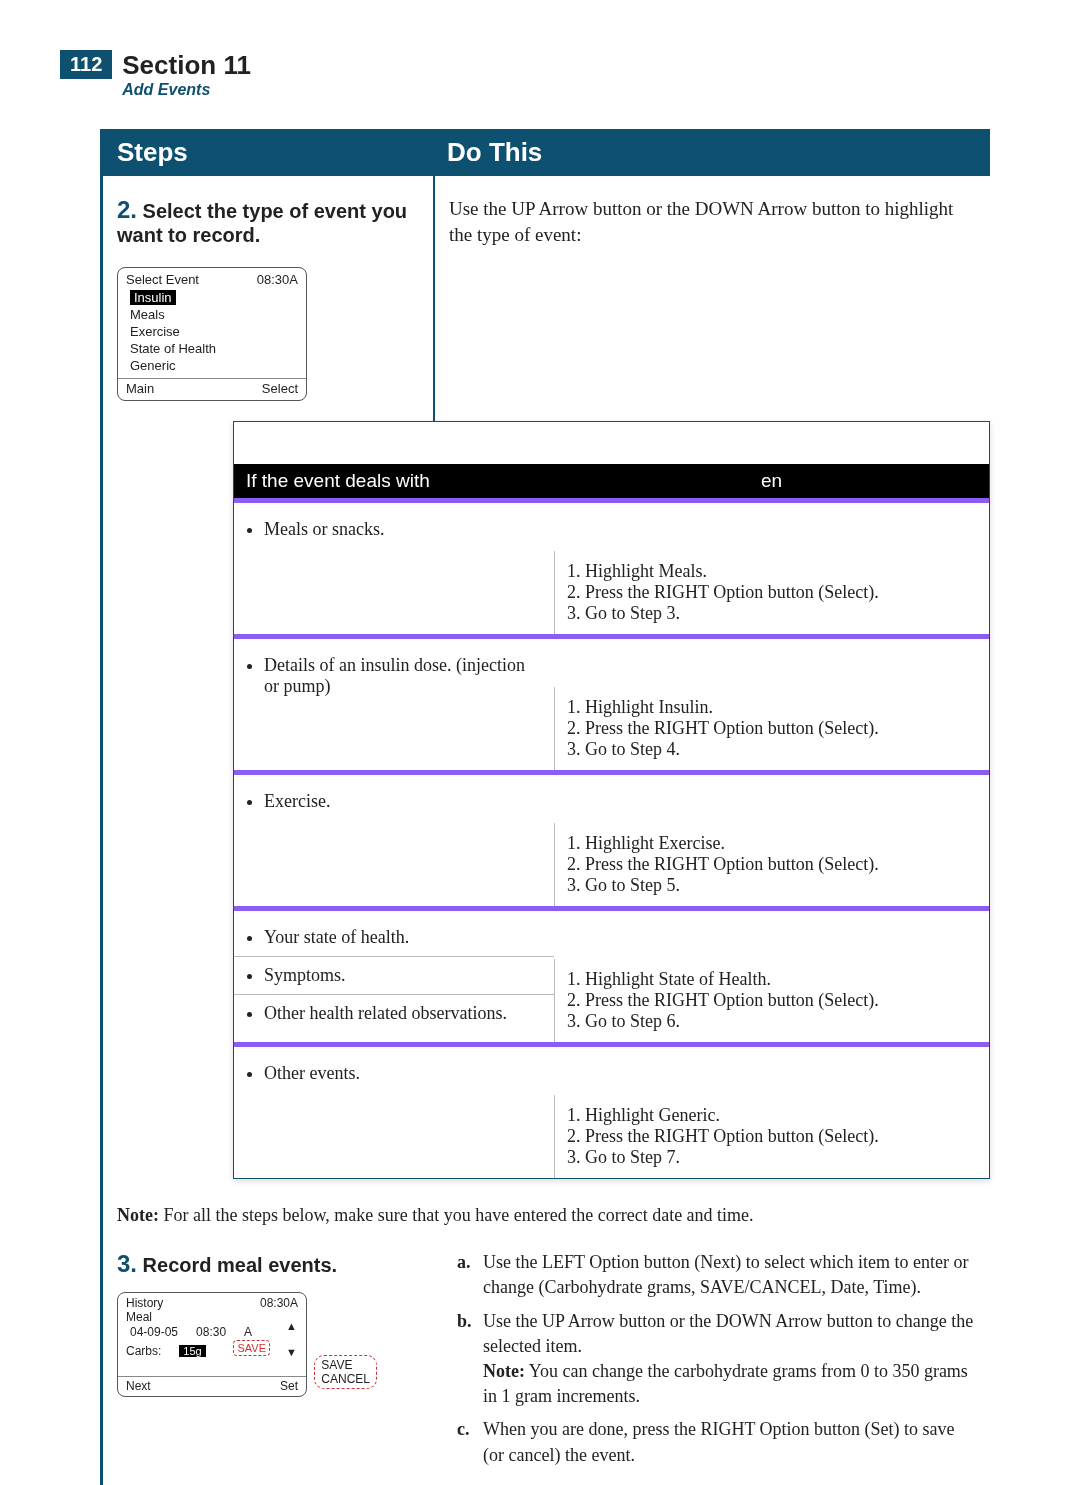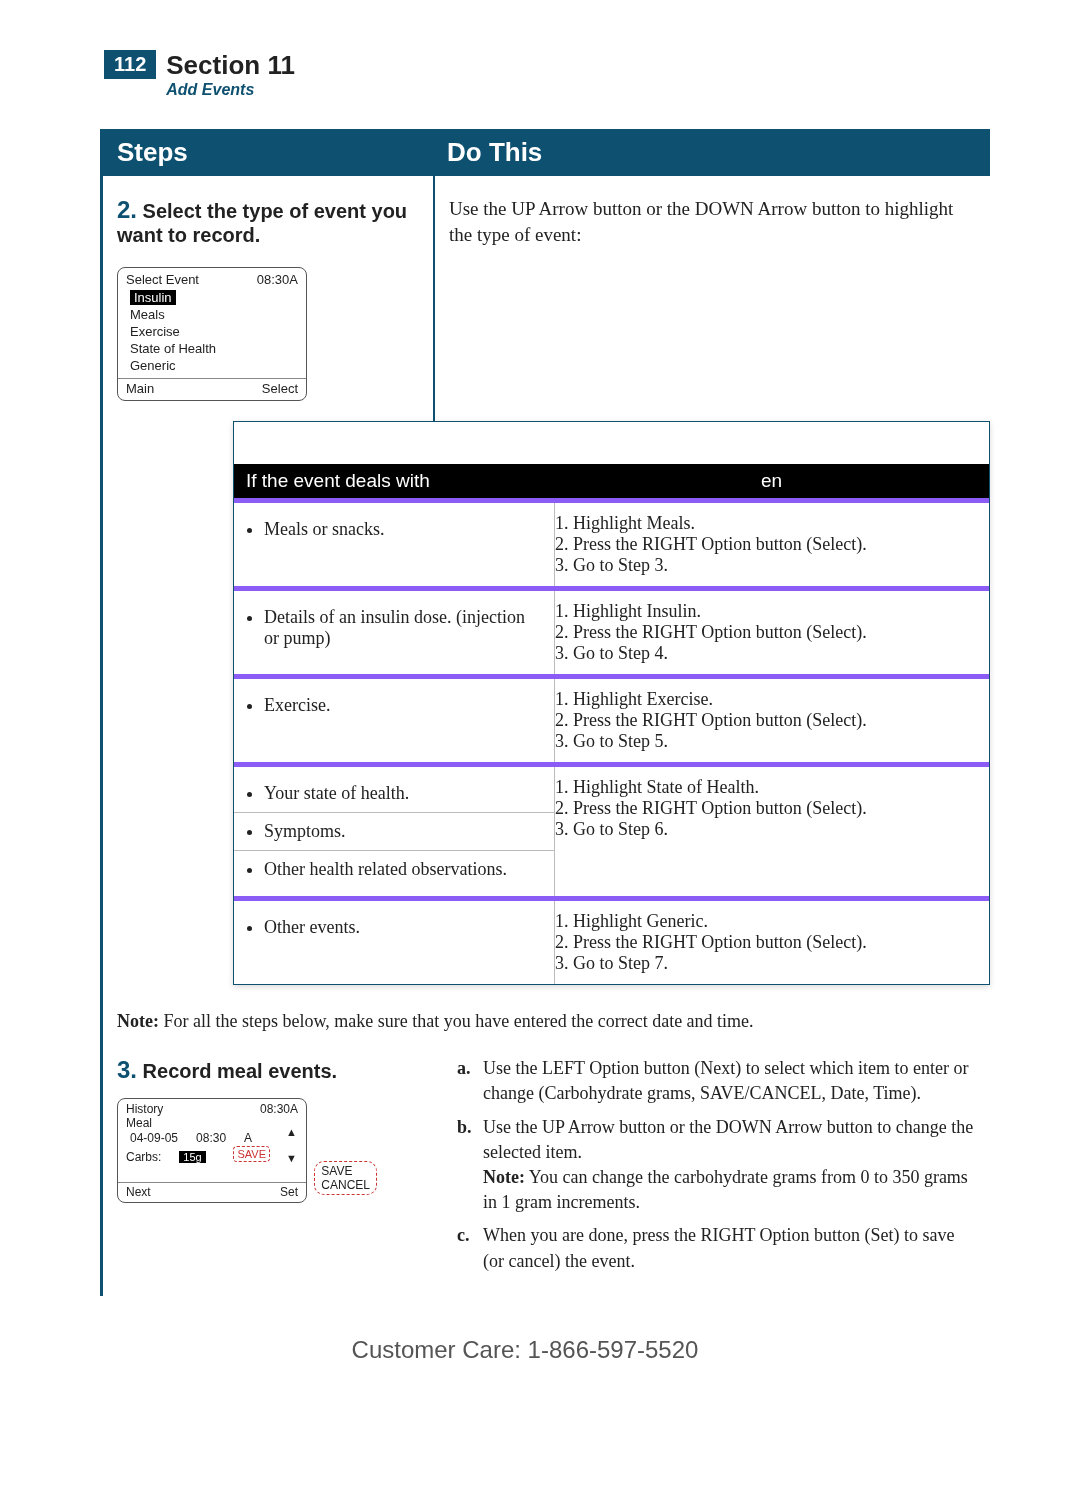--- a/index.html
+++ b/index.html
@@ -19,21 +19,20 @@
     margin-bottom: 30px;
     font-family: "Segoe UI", Arial, sans-serif;
   }
   .page-num {
     background: #0d5070;
     color: #fff;
     font-weight: 700;
     padding: 3px 10px;
     font-size: 20px;
     margin-right: 10px;
-    margin-left: 44px;
   }
   .header-text .section { font-weight: 700; font-size: 26px; color: #222; }
   .header-text .subtitle { font-weight: 700; font-style: italic; font-size: 16px; color: #0d5070; }
   .two-col-wrap {
     position: relative;
     border-left: 3px solid #0d5070;
     margin-left: 40px;
   }
   .col-headers {
     display: flex;
@@ -93,21 +92,21 @@
     color: #fff;
     font-family: "Segoe UI", Arial, sans-serif;
     font-size: 19px;
     margin-top: 42px;
   }
   .nt-head-l { width: 320px; padding: 6px 12px; text-align: left; }
   .nt-head-r { flex:1; padding: 6px 12px; text-align: center; }
   .nt-row { display:flex; border-top: 5px solid #8b5cf6; }
   .nt-row:first-of-type { border-top: none; }
   .nt-l { width: 320px; padding: 10px 12px; }
-  .nt-r { flex:1; padding: 10px 0; border-left: 1px solid #bbb; }
+  .nt-r { flex:1; padding: 10px 12px; border-left: 1px solid #bbb; margin-top: 48px; }
   .nt-l ul { margin: 0; padding-left: 18px; }
   .nt-l li { margin: 6px 0; }
   .hr-inner { border: none; border-top: 1px solid #bbb; margin: 8px -12px; }
   .note-line { font-size: 18px; margin: 24px 0 8px 0; line-height: 1.4; }
   .note-line b { font-weight: 700; }
   .step3-row { display:flex; margin-top: 6px; }
   .step3-left { width: 330px; padding: 14px; }
   .step3-right { flex:1; padding: 14px 14px 14px 24px; font-size: 18px; line-height: 1.4; }
   .hist-wrap { position: relative; display:inline-block; margin-top: 14px; }
   .hist-screen {

